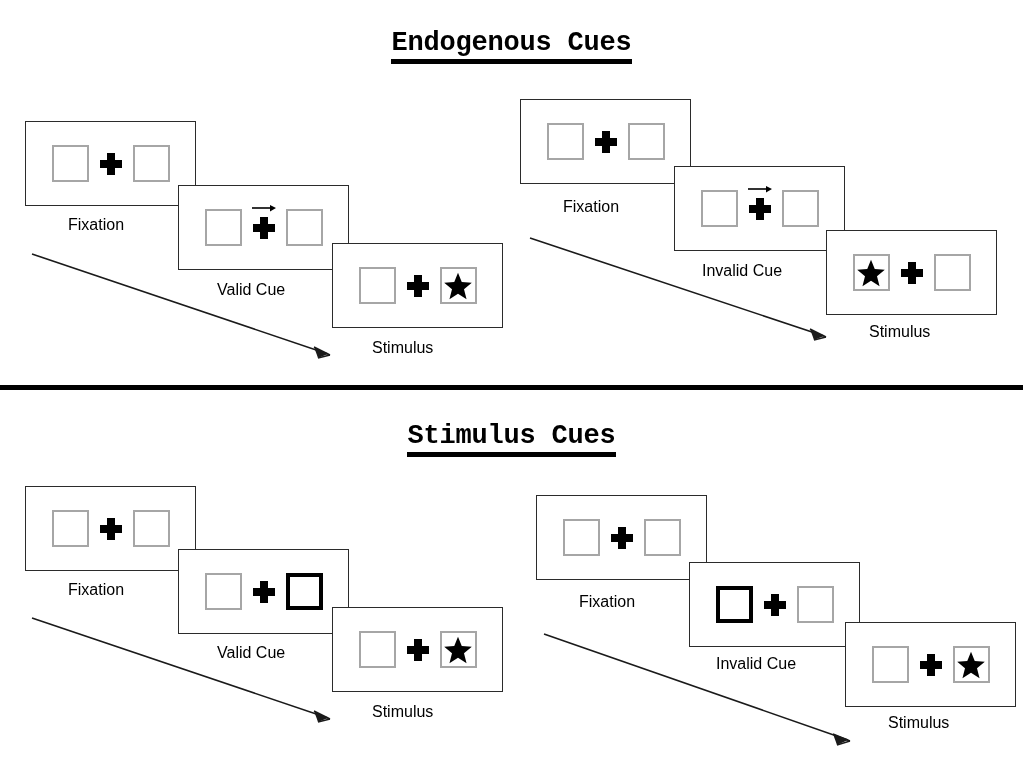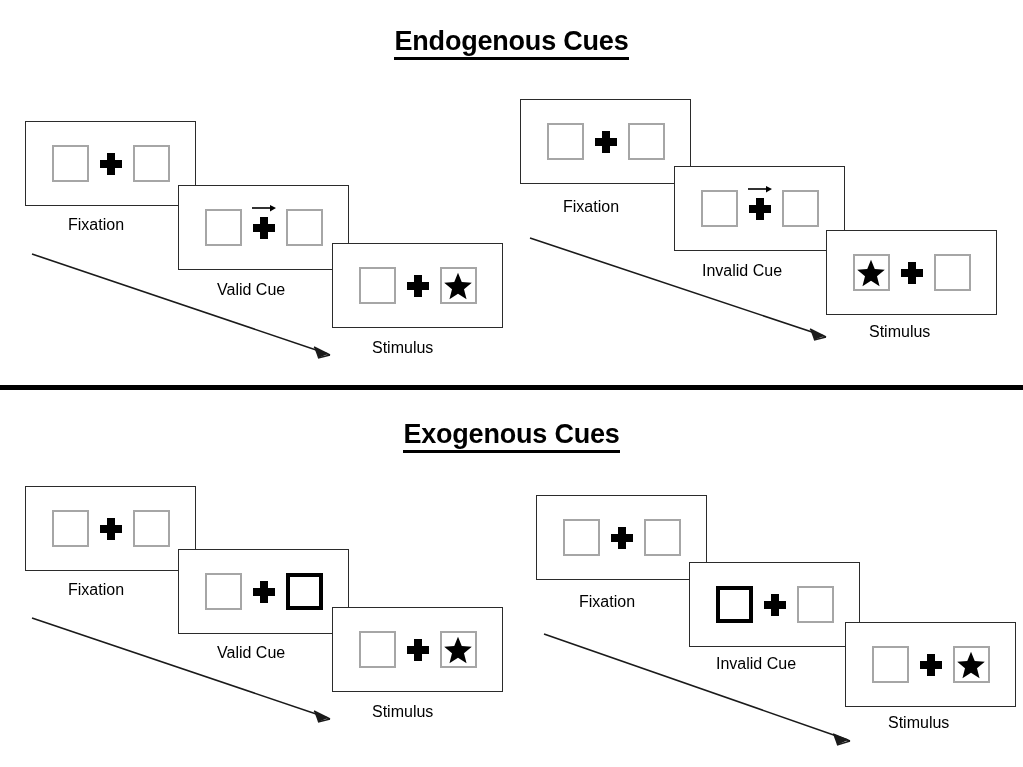--- a/index.html
+++ b/index.html
@@ -10,21 +10,21 @@
   }
   .stage{position:absolute;left:0;top:0;width:1023px;height:767px;}
 
   
   .section-title{
     position:absolute;width:100%;text-align:center;
     font-size:27px;font-weight:bold;color:#000;
     letter-spacing:-0.2px;
   }
   .section-title span{
-    border-bottom:3px solid #000000;padding-bottom:1px;
+    border-bottom:5px solid #000000;padding-bottom:1px;font-family:Liberation Mono, monospace;
   }
 
   
   .divider{
     position:absolute;left:0;width:1023px;height:5px;background:#000;
   }
 
   
   .frame{
     position:absolute;background:#ffffff;border:1px solid #2b2b2b;
@@ -173,21 +173,21 @@
   <svg class="flow-arrow" style="left:526px;top:232px;width:320px;height:120px;z-index:3;" viewBox="0 0 320 120">
     <line x1="4" y1="6" x2="298" y2="104" stroke="#1a1a1a" stroke-width="1.6"></line>
     <polygon points="298,104 284,97 288,108" fill="#1a1a1a"></polygon>
     <line x1="284" y1="97" x2="300" y2="105" stroke="#1a1a1a" stroke-width="1.4"></line>
     <line x1="288" y1="108" x2="300" y2="105" stroke="#1a1a1a" stroke-width="1.4"></line>
   </svg>
 
   <div class="divider" style="top:385px;"></div>
 
   <div class="section-title" style="top:419px;">
-    <span>Exogenous Cues</span>
+    <span>Stimulus Cues</span>
   </div>
 
   <div class="frame" style="left:25px;top:486px;width:171px;height:85px;z-index:6;">
     <div class="frame-inner">
       <div class="slot box"></div>
       <div class="center-col">
         <div class="plus"></div>
       </div>
       <div class="slot box"></div>
     </div>

